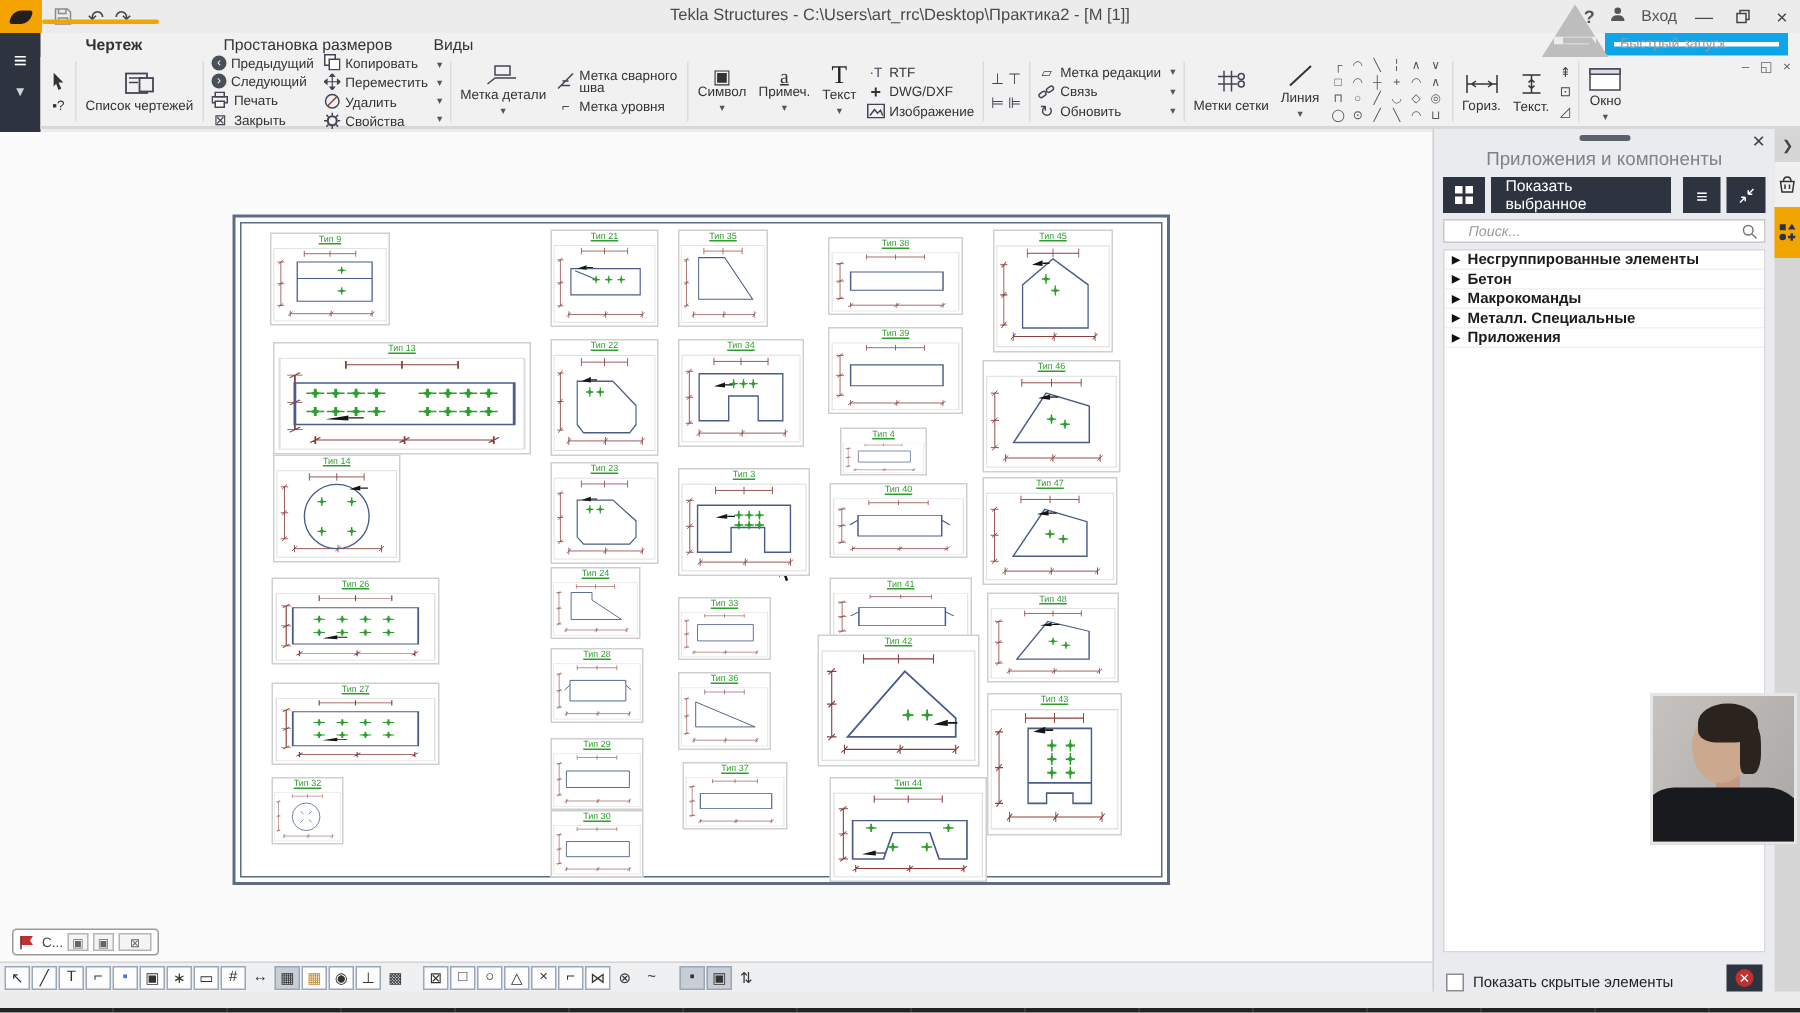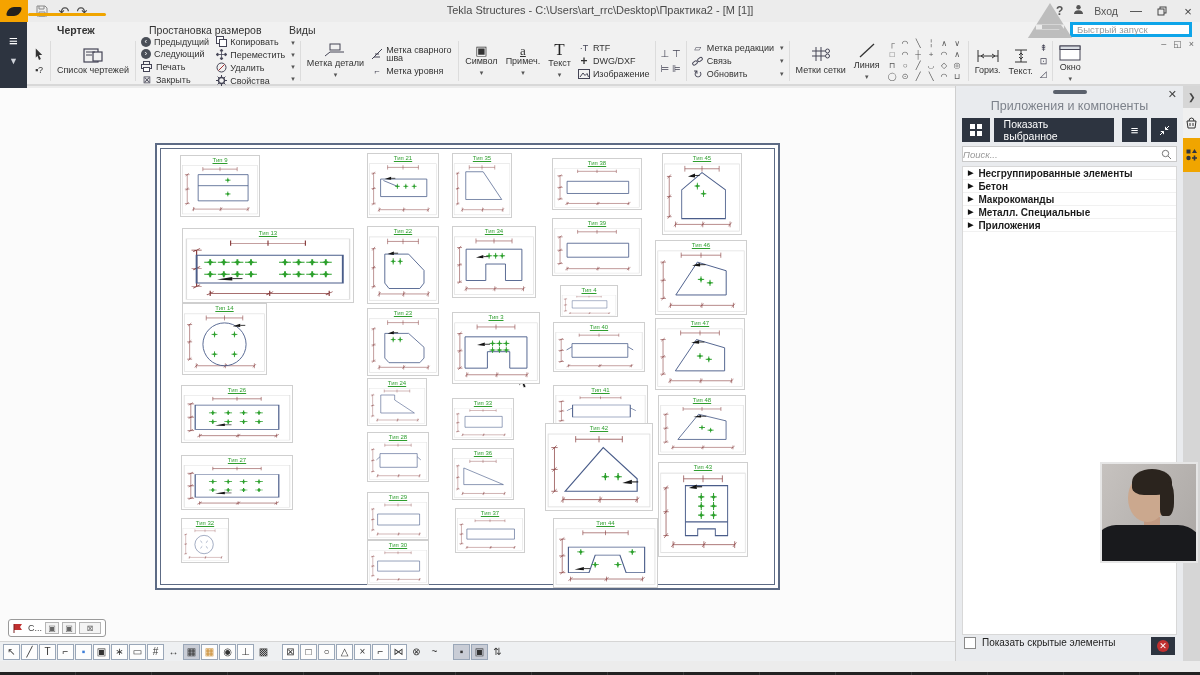--- a/index.html
+++ b/index.html
@@ -43,21 +43,21 @@
   .ci { display:inline-flex; align-items:center; justify-content:center; width:12px; height:12px; }
   .ci svg { display:block; }
   .dotbtn { width:10px; height:10px; border-radius:50%; background:#4a4f58; color:#fff; font-size:8px;
             line-height:10px; text-align:center; display:inline-block; }
   .sketchgrid { display:grid; grid-template-columns:repeat(6,13px); grid-auto-rows:11px;
                 align-content:center; justify-items:center; color:#555; font-size:8px; padding:0 2px; }
   #ribbon-minwin { position:absolute; right:6px; top:1px; display:flex; gap:7px; font-size:9px; color:#666; }
 
   
   #quick { position:absolute; right:8px; top:22px; width:122px; height:15px; background:#fff;
-           border:3px solid #0ea5e9; display:flex; align-items:center; }
+           border:6px solid #0ea5e9; display:flex; align-items:center; }
   #quick input { border:0; outline:none; flex:1; font-size:9.5px; padding:0 4px; color:#333;
                  font-family:"Liberation Sans",sans-serif; background:transparent; }
   #quick input::placeholder { color:#9a9a9a; }
 
   
   #watermark { position:absolute; left:1022px; top:1px; }
 
   
   #canvas { position:absolute; left:0; top:88px; width:955px; height:553px; background:#fbfbfb; overflow:hidden; }
   #sheet { position:absolute; left:155px; top:55px; width:625px; height:447px; background:#fff;
@@ -103,29 +103,29 @@
   #rp-close { position:absolute; right:6px; top:2px; font-size:11px; color:#444; }
   #rp-title { position:absolute; left:0; right:0; top:13px; text-align:center; font-size:12.5px; color:#7d828b; }
   #rp-tools { position:absolute; left:6px; right:6px; top:32px; height:24px; display:flex; gap:4px; }
   .dkbtn { background:#2d3440; color:#fff; display:flex; align-items:center; justify-content:center; height:24px; }
   #rp-grid-btn { width:28px; }
   #rp-show-sel { padding:0 10px; font-size:10.5px; }
   #rp-sp { flex:1; }
   #rp-list-btn,#rp-collapse-btn { width:26px; font-size:13px; }
   #rp-search { position:absolute; left:6px; right:6px; top:60px; height:16px; background:#fff;
                border:1px solid #c9c9c9; display:flex; align-items:center; }
-  #rp-search input { border:0; outline:none; flex:1; font-size:9.5px; font-style:italic; padding:0 0;
+  #rp-search input { border:0; outline:none; flex:1; font-size:9.5px; font-style:italic; padding:0 16px;
                      color:#555; font-family:"Liberation Sans",sans-serif; background:transparent; }
   #rp-search input::placeholder { color:#9a9a9a; font-style:italic; }
   #rp-tree { position:absolute; left:6px; right:6px; top:80px; bottom:26px; background:#fff;
              border:1px solid #d8d8d8; overflow:hidden; }
   .tree-row { height:13px; display:flex; align-items:center; gap:5px; padding-left:5px;
               border-bottom:1px solid #f1f1f1; font-size:10px; font-weight:600; color:#1c1c1c; }
   .tree-row .tri { font-size:7px; color:#111; }
-  #rp-bottom { position:absolute; left:0; right:0; bottom:0; height:24px; display:flex; align-items:flex-start;
+  #rp-bottom { position:absolute; left:0; right:0; bottom:0; height:24px; display:flex; align-items:flex-end;
                gap:6px; padding:0 8px; font-size:10px; color:#222; background:#e9ebee; }
   #rp-check { width:12px; height:12px; background:#fff; border:1px solid #8a8a8a; }
   #rp-xbtn { margin-left:auto; width:24px; height:18px; background:#2d3440; display:flex;
              align-items:center; justify-content:center; }
   #rp-xbtn .redx { width:12px; height:12px; border-radius:50%; background:#c03030; color:#fff; font-size:9px;
                    line-height:12px; text-align:center; }
 
   
   #rstrip { position:absolute; left:1183px; top:86px; width:17px; height:575px; background:#d6d6d6; }
   #rstrip .chev { position:absolute; left:5px; top:6px; font-size:9px; color:#444; }

